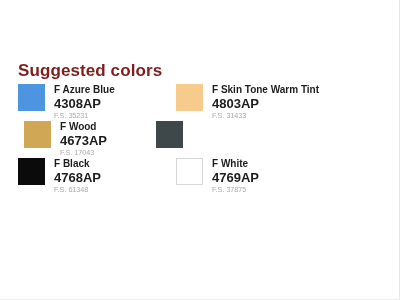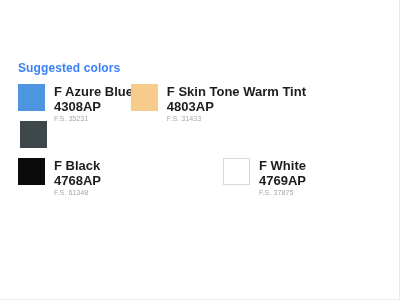--- a/index.html
+++ b/index.html
@@ -19,58 +19,58 @@
     height: 300px;
     background: #ffffff;
     box-sizing: border-box;
     border-right: 1px solid #e8e8e8;
     border-bottom: 1px solid #eeeeee;
   }
   .section-title {
     position: absolute;
     left: 18px;
     top: 61px;
-    font-size: 12px;
+    font-size: 17px;
     font-weight: bold;
-    color: #3b82f6;
+    color: #7f1d1d;
     letter-spacing: 0.1px;
     white-space: nowrap;
   }
   .grid {
     position: absolute;
     left: 18px;
     top: 84px;
     width: 372px;
   }
   .row {
     display: flex;
     height: 37px;
   }
   .cell {
     display: flex;
     align-items: flex-start;
     box-sizing: border-box;
   }
   .cell.col0 { width: 152px; }
-  .cell.col1 { width: 136px; padding-left: 6px; justify-content: flex-end; }
+  .cell.col1 { width: 136px; padding-left: 6px; }
   .cell.col2 { width: 84px; padding-left: 2px; }
   .cell.empty { visibility: hidden; }
   .swatch {
     width: 27px;
     height: 27px;
     flex: 0 0 27px;
     margin-right: 9px;
   }
   .info {
     padding-top: 1px;
     line-height: 1.0;
     white-space: nowrap;
   }
   .name {
-    font-size: 13px;
+    font-size: 10px;
     font-weight: bold;
     color: #1d1d1d;
     margin-bottom: 2px;
   }
   .code {
     font-size: 13px;
     font-weight: bold;
     color: #1d1d1d;
     margin-bottom: 2px;
   }
@@ -103,20 +103,28 @@
         <div class="swatch" style="background:#f6cb8c;"></div>
         <div class="info">
           <div class="name">F Skin Tone Warm Tint</div>
           <div class="code">4803AP</div>
           <div class="fs">F.S. 31433</div>
         </div>
       </div>
     </div>
 
     <div class="row">
+      <div class="cell col1">
+        <div class="swatch" style="background:#d0a855;"></div>
+        <div class="info">
+          <div class="name">F Wood</div>
+          <div class="code">4673AP</div>
+          <div class="fs">F.S. 17043</div>
+        </div>
+      </div>
       <div class="cell col2">
         <div class="swatch" style="background:#3e4749;"></div>
       </div>
     </div>
 
     <div class="row">
       <div class="cell col0">
         <div class="swatch" style="background:#0b0b0b;"></div>
         <div class="info">
           <div class="name">F Black</div>

